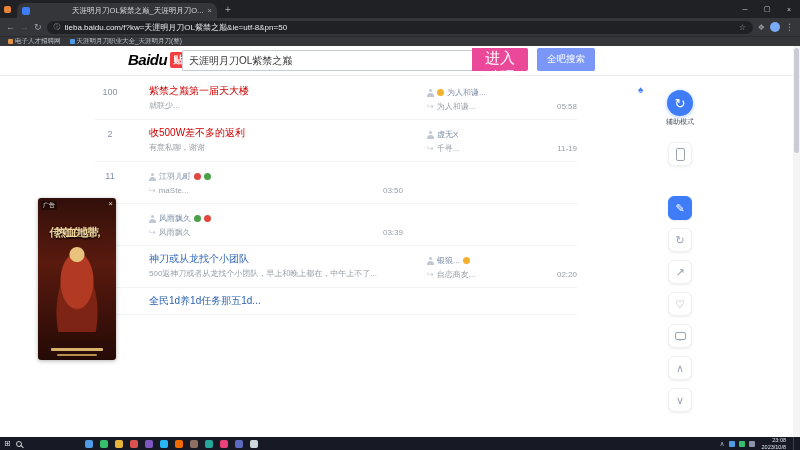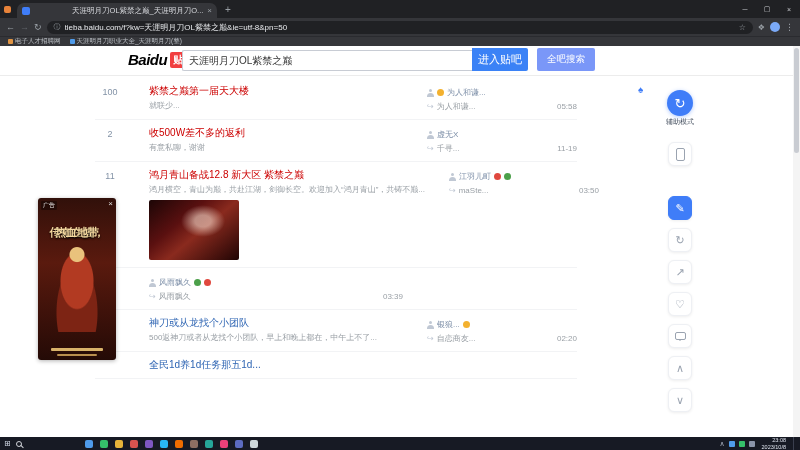--- a/index.html
+++ b/index.html
@@ -39,21 +39,21 @@
   .page{position:absolute;left:0;top:46px;width:100%;height:391px;background:#fff;overflow:hidden;}
   .scrollbar{position:absolute;right:0;top:0;width:7px;height:100%;background:#f4f4f4;}
   .scroll-thumb{position:absolute;top:2px;left:1px;width:5px;height:105px;background:#c9ccd2;border-radius:3px;cursor:pointer;}
 
   .tieba-header{position:absolute;left:0;top:0;width:100%;height:30px;border-bottom:1px solid #ececec;}
   .logo{position:absolute;left:128px;top:5px;display:flex;align-items:center;gap:3px;cursor:pointer;}
   .logo-text{font-size:15px;font-weight:bold;font-style:italic;color:#000000;letter-spacing:-0.5px;}
   .logo-badge{background:#f13f40;color:#fff;font-size:10px;font-weight:bold;padding:1px 3px;border-radius:2px;font-style:normal;}
   .search-wrap{position:absolute;left:182px;top:2px;display:flex;align-items:flex-end;}
   .search-input{width:290px;height:21px;border:1px solid #c8ccd4;border-right:none;font-size:10px;padding:0 6px;outline:none;color:#333;border-radius:2px 0 0 2px;font-family:inherit;}
-  .btn-enter{width:56px;height:23px;background:#3b82f6;color:#fff;font-size:11px;border:none;border-radius:0 2px 2px 0;cursor:pointer;font-family:inherit;}
+  .btn-enter{width:56px;height:23px;background:#ec4899;color:#fff;font-size:15px;border:none;border-radius:0 2px 2px 0;cursor:pointer;font-family:inherit;}
   .btn-search-all{margin-left:9px;width:58px;height:23px;background:#7a97f8;color:#fff;font-size:9.5px;border:none;border-radius:2px;cursor:pointer;font-family:inherit;}
 
   .vip-float{position:absolute;left:638px;top:38px;color:#3f7df8;font-size:10px;}
 
   
   .thread-list{position:absolute;left:95px;top:32px;width:482px;}
   .trow{display:grid;grid-template-columns:30px 1fr 150px;column-gap:24px;padding:7px 0;border-bottom:1px solid #f2f3f5;}
   .tcount{font-size:9px;color:#8292a6;text-align:center;padding-top:2px;}
   .ttitle{font-size:10px;line-height:12px;text-decoration:none;cursor:pointer;display:block;white-space:nowrap;overflow:hidden;text-overflow:ellipsis;}
   .t-red{color:#cc0000;}
@@ -222,25 +222,20 @@
           <div class="mline">
             <span class="ireply">↪</span>
             <a class="mreplier">千寻...</a>
             <span class="mtime">11-19</span>
           </div>
         </div>
       </div>
 
       <div class="trow">
         <span class="tcount">11</span>
-        <div>
-          <a class="ttitle t-red">鸿月青山备战12.8 新大区 紫禁之巅</a>
-          <div class="tsnippet">鸿月横空，青山为巅，共赴江湖，剑御长空。欢迎加入“鸿月青山”，共铸不巅...</div>
-          <div class="thumb thumb-red"></div>
-        </div>
         <div class="tmeta">
           <div class="mline">
             <span class="iperson"></span>
             <a class="mauthor">江羽儿町</a>
             <span class="badge badge-red"></span>
             <span class="badge badge-green"></span>
           </div>
           <div class="mline">
             <span class="ireply">↪</span>
             <a class="mreplier">maSte...</a>

